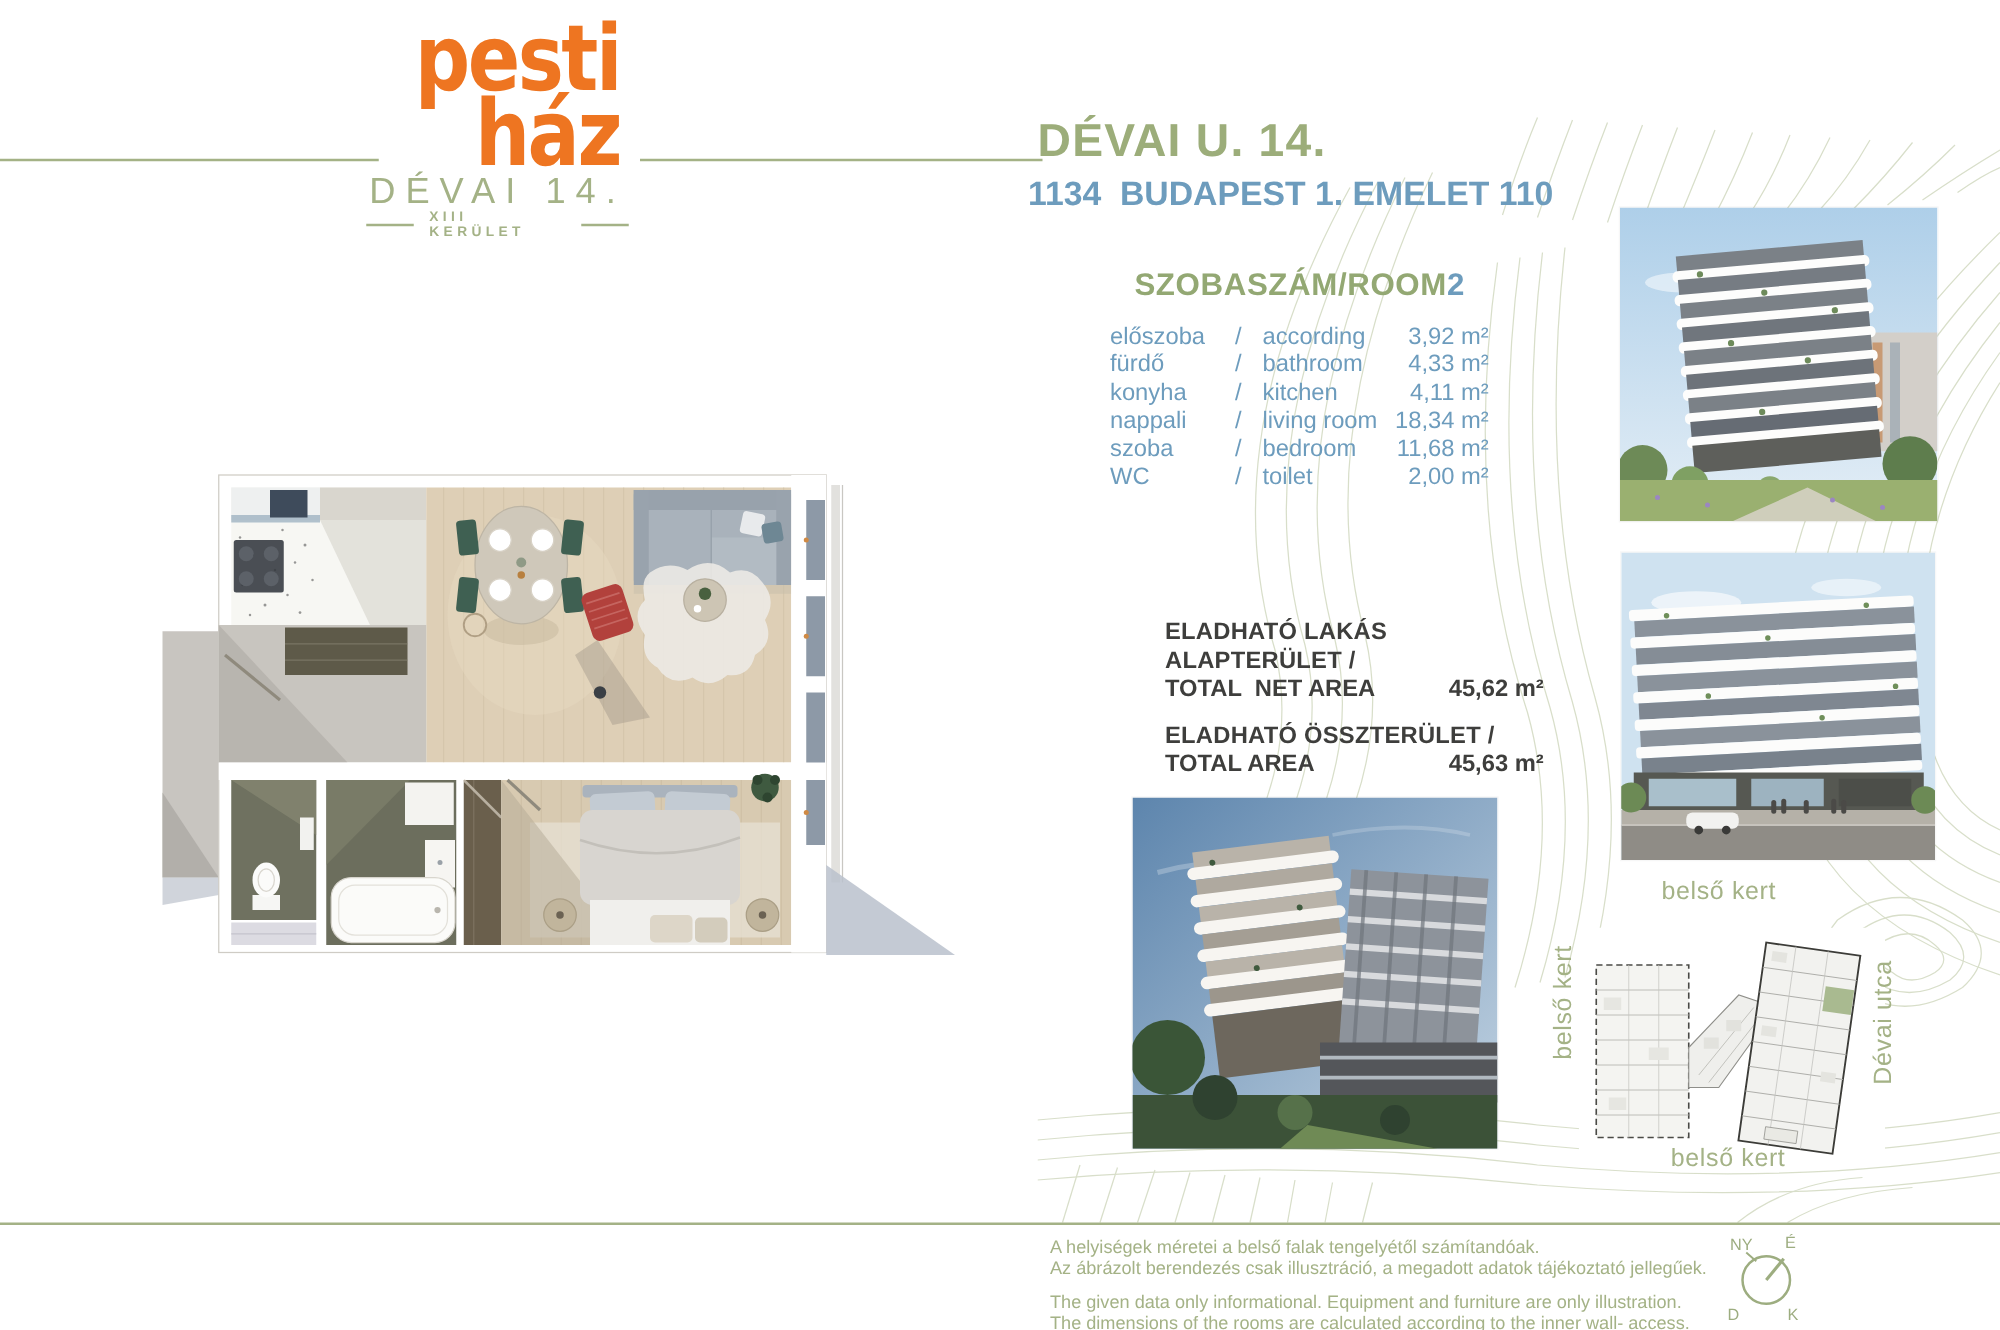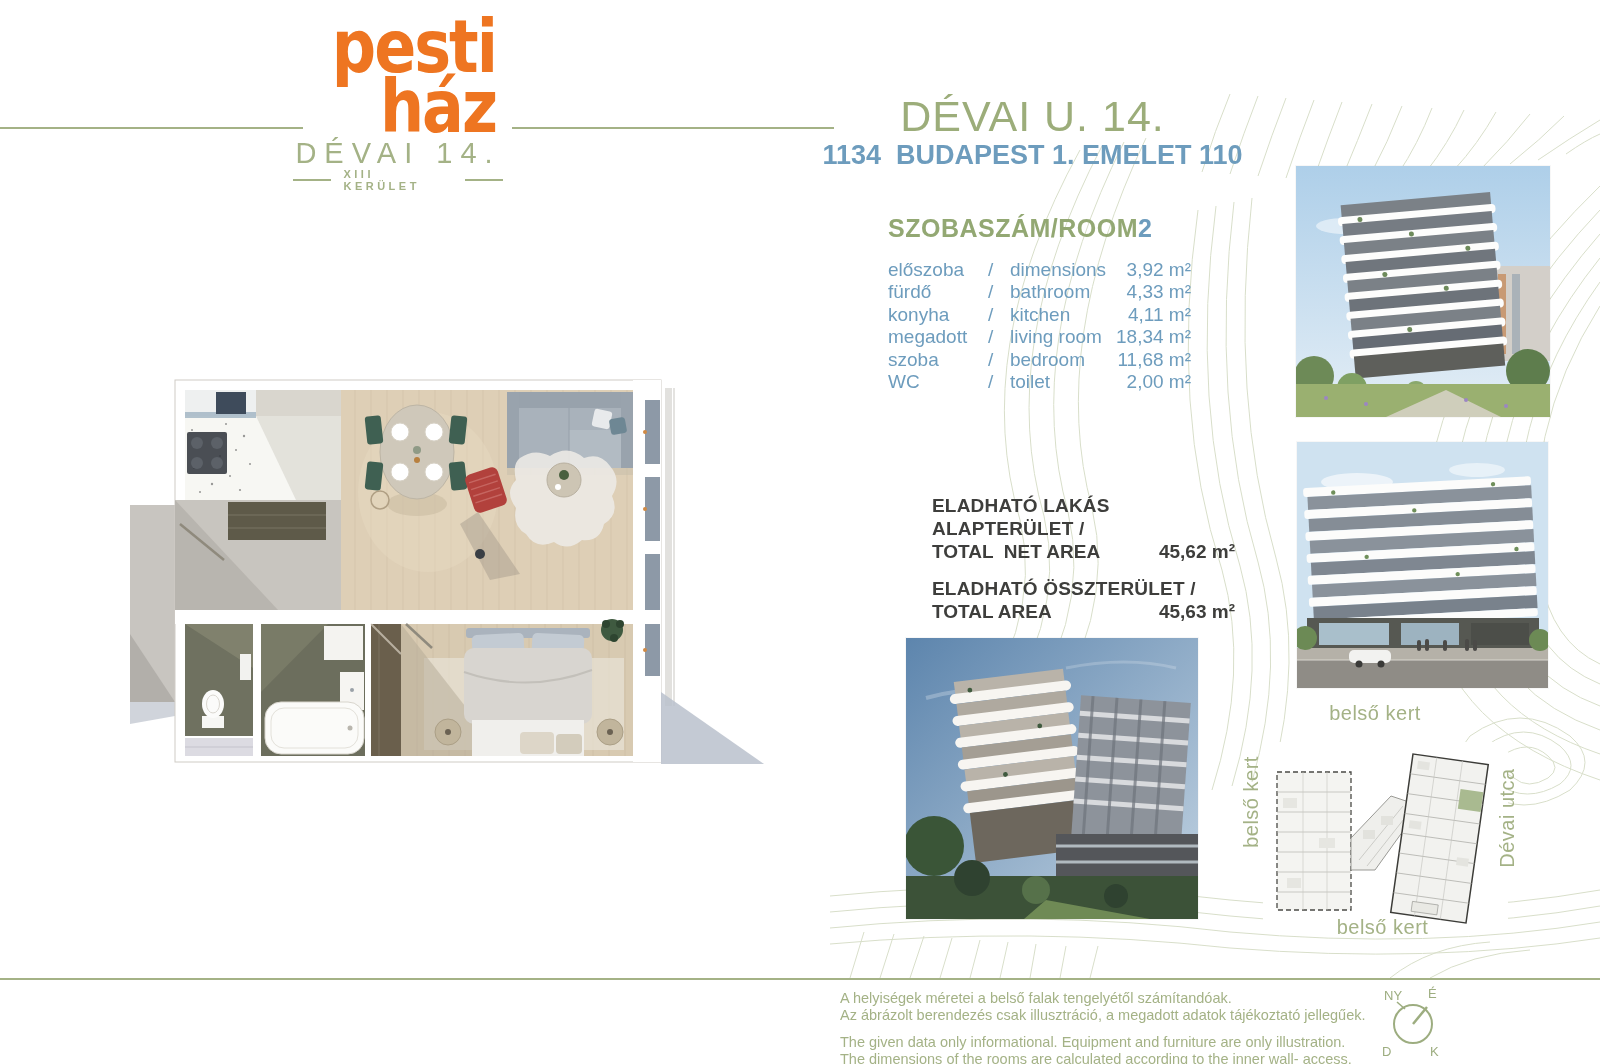--- a/index.html
+++ b/index.html
@@ -12,27 +12,27 @@
   .logo-block{left:300px;top:13px;width:196px;text-align:right;color:#ee7521;
     font-family:"DejaVu Sans", sans-serif;font-weight:800;letter-spacing:-2px;}
   .logo-line1{font-size:62px;line-height:58px;transform:scaleY(1.18);transform-origin:top right;}
   .logo-line2{font-size:62px;line-height:58px;transform:scaleY(1.18);transform-origin:top right;margin-top:2px;}
   .logo-sub{left:293px;top:137px;width:210px;text-align:center;color:#a4b286;
     font-size:29px;letter-spacing:8px;font-weight:400;}
   .logo-district{left:293px;top:168px;width:210px;display:flex;align-items:center;justify-content:center;gap:12px;
     color:#a4b286;font-size:11px;letter-spacing:3.5px;font-weight:600;}
   .logo-district .rule{width:40px;height:2px;background:#a4b286;}
   .hline{height:2px;background:#a4b286;}
-  .title{left:830px;top:92px;width:405px;text-align:center;color:#9cad7a;
-    font-size:43px;font-weight:400;letter-spacing:1px;}
+  .title{left:830px;top:92px;width:405px;text-align:left;color:#9cad7a;
+    font-size:37px;font-weight:700;letter-spacing:1px;}
   .subtitle{left:790px;top:140px;width:485px;text-align:center;color:#6d9cbd;
     font-size:27px;font-weight:600;white-space:pre;}
   
   .room-table{left:888px;top:214px;width:303px;}
-  .room-head{display:flex;justify-content:flex-start;align-items:baseline;margin-bottom:16px;}
+  .room-head{display:flex;justify-content:center;align-items:baseline;margin-bottom:16px;}
   .room-head .hu-en{color:#93a873;font-size:25px;font-weight:600;letter-spacing:.5px;}
   .room-head .count{color:#6d9cbd;font-size:25px;font-weight:600;}
   .room-row{display:flex;color:#6d9cbd;font-size:19px;font-weight:500;line-height:22.4px;}
   .room-row .hu{width:100px;}
   .room-row .sep{width:22px;}
   .room-row .en{flex:1;}
   .room-row .val{width:84px;text-align:right;}
   
   .totals{left:888px;top:494px;width:303px;color:#3e3e3c;font-size:19px;font-weight:600;margin-left:44px;}
   .tot-group{margin-bottom:14px;}
@@ -125,37 +125,37 @@
   <div class="abs subtitle">1134  BUDAPEST 1. EMELET 110</div>
 
   <div class="abs room-table">
     <div class="room-head">
       <span class="hu-en">SZOBASZÁM/ROOM</span>
       <span class="count">2</span>
     </div>
     <div class="room-row">
       <span class="hu">előszoba</span>
       <span class="sep">/</span>
-      <span class="en">dimensions</span>
+      <span class="en">according</span>
       <span class="val">3,92 m²</span>
     </div>
     <div class="room-row">
       <span class="hu">fürdő</span>
       <span class="sep">/</span>
       <span class="en">bathroom</span>
       <span class="val">4,33 m²</span>
     </div>
     <div class="room-row">
       <span class="hu">konyha</span>
       <span class="sep">/</span>
       <span class="en">kitchen</span>
       <span class="val">4,11 m²</span>
     </div>
     <div class="room-row">
-      <span class="hu">megadott</span>
+      <span class="hu">nappali</span>
       <span class="sep">/</span>
       <span class="en">living room</span>
       <span class="val">18,34 m²</span>
     </div>
     <div class="room-row">
       <span class="hu">szoba</span>
       <span class="sep">/</span>
       <span class="en">bedroom</span>
       <span class="val">11,68 m²</span>
     </div>

